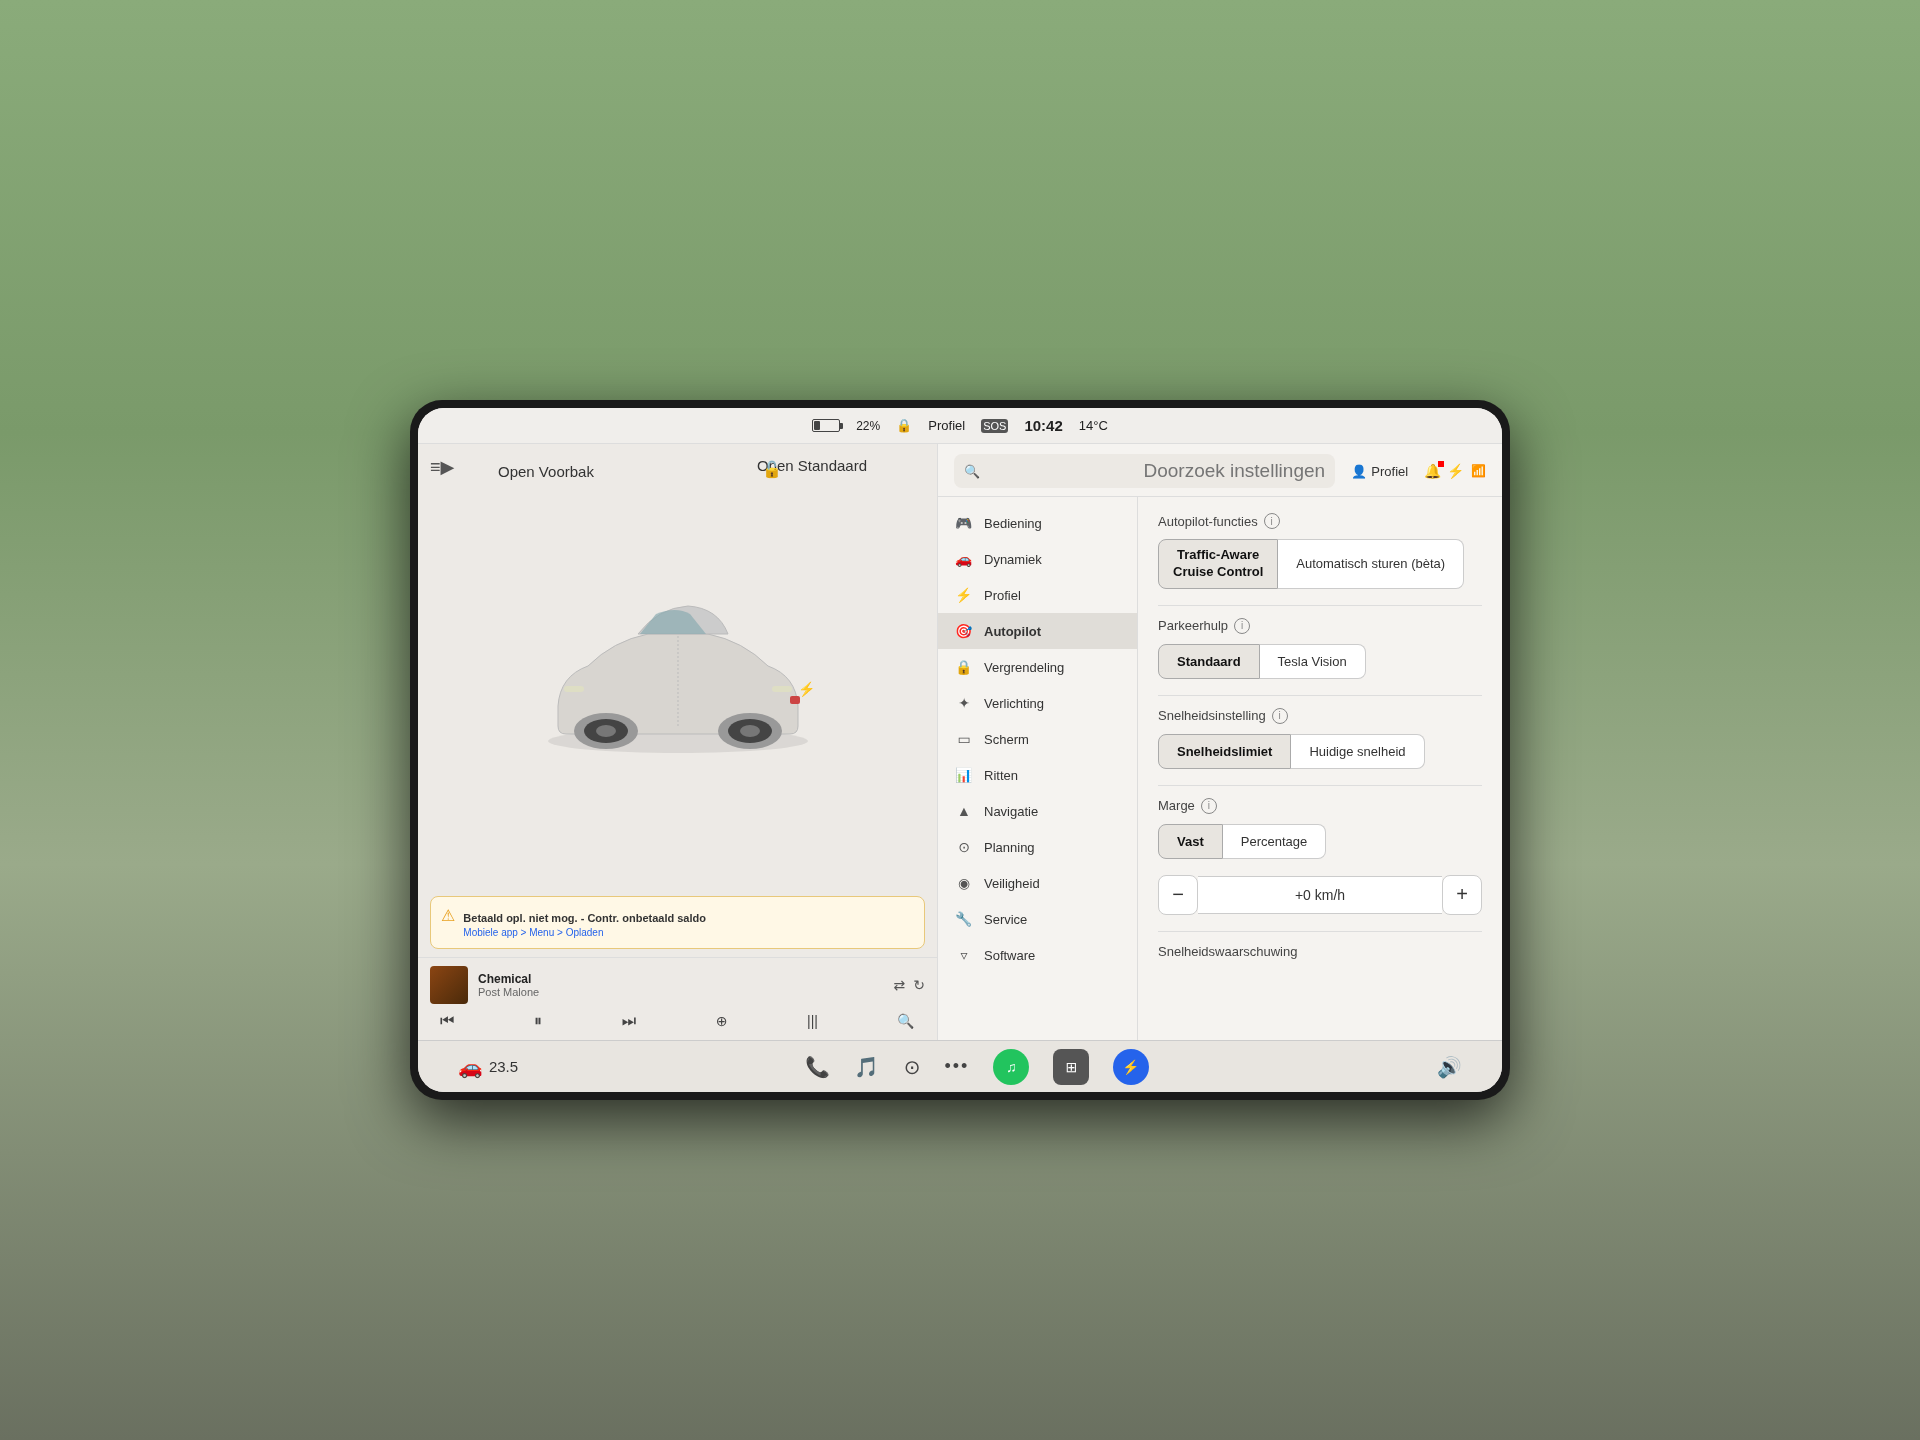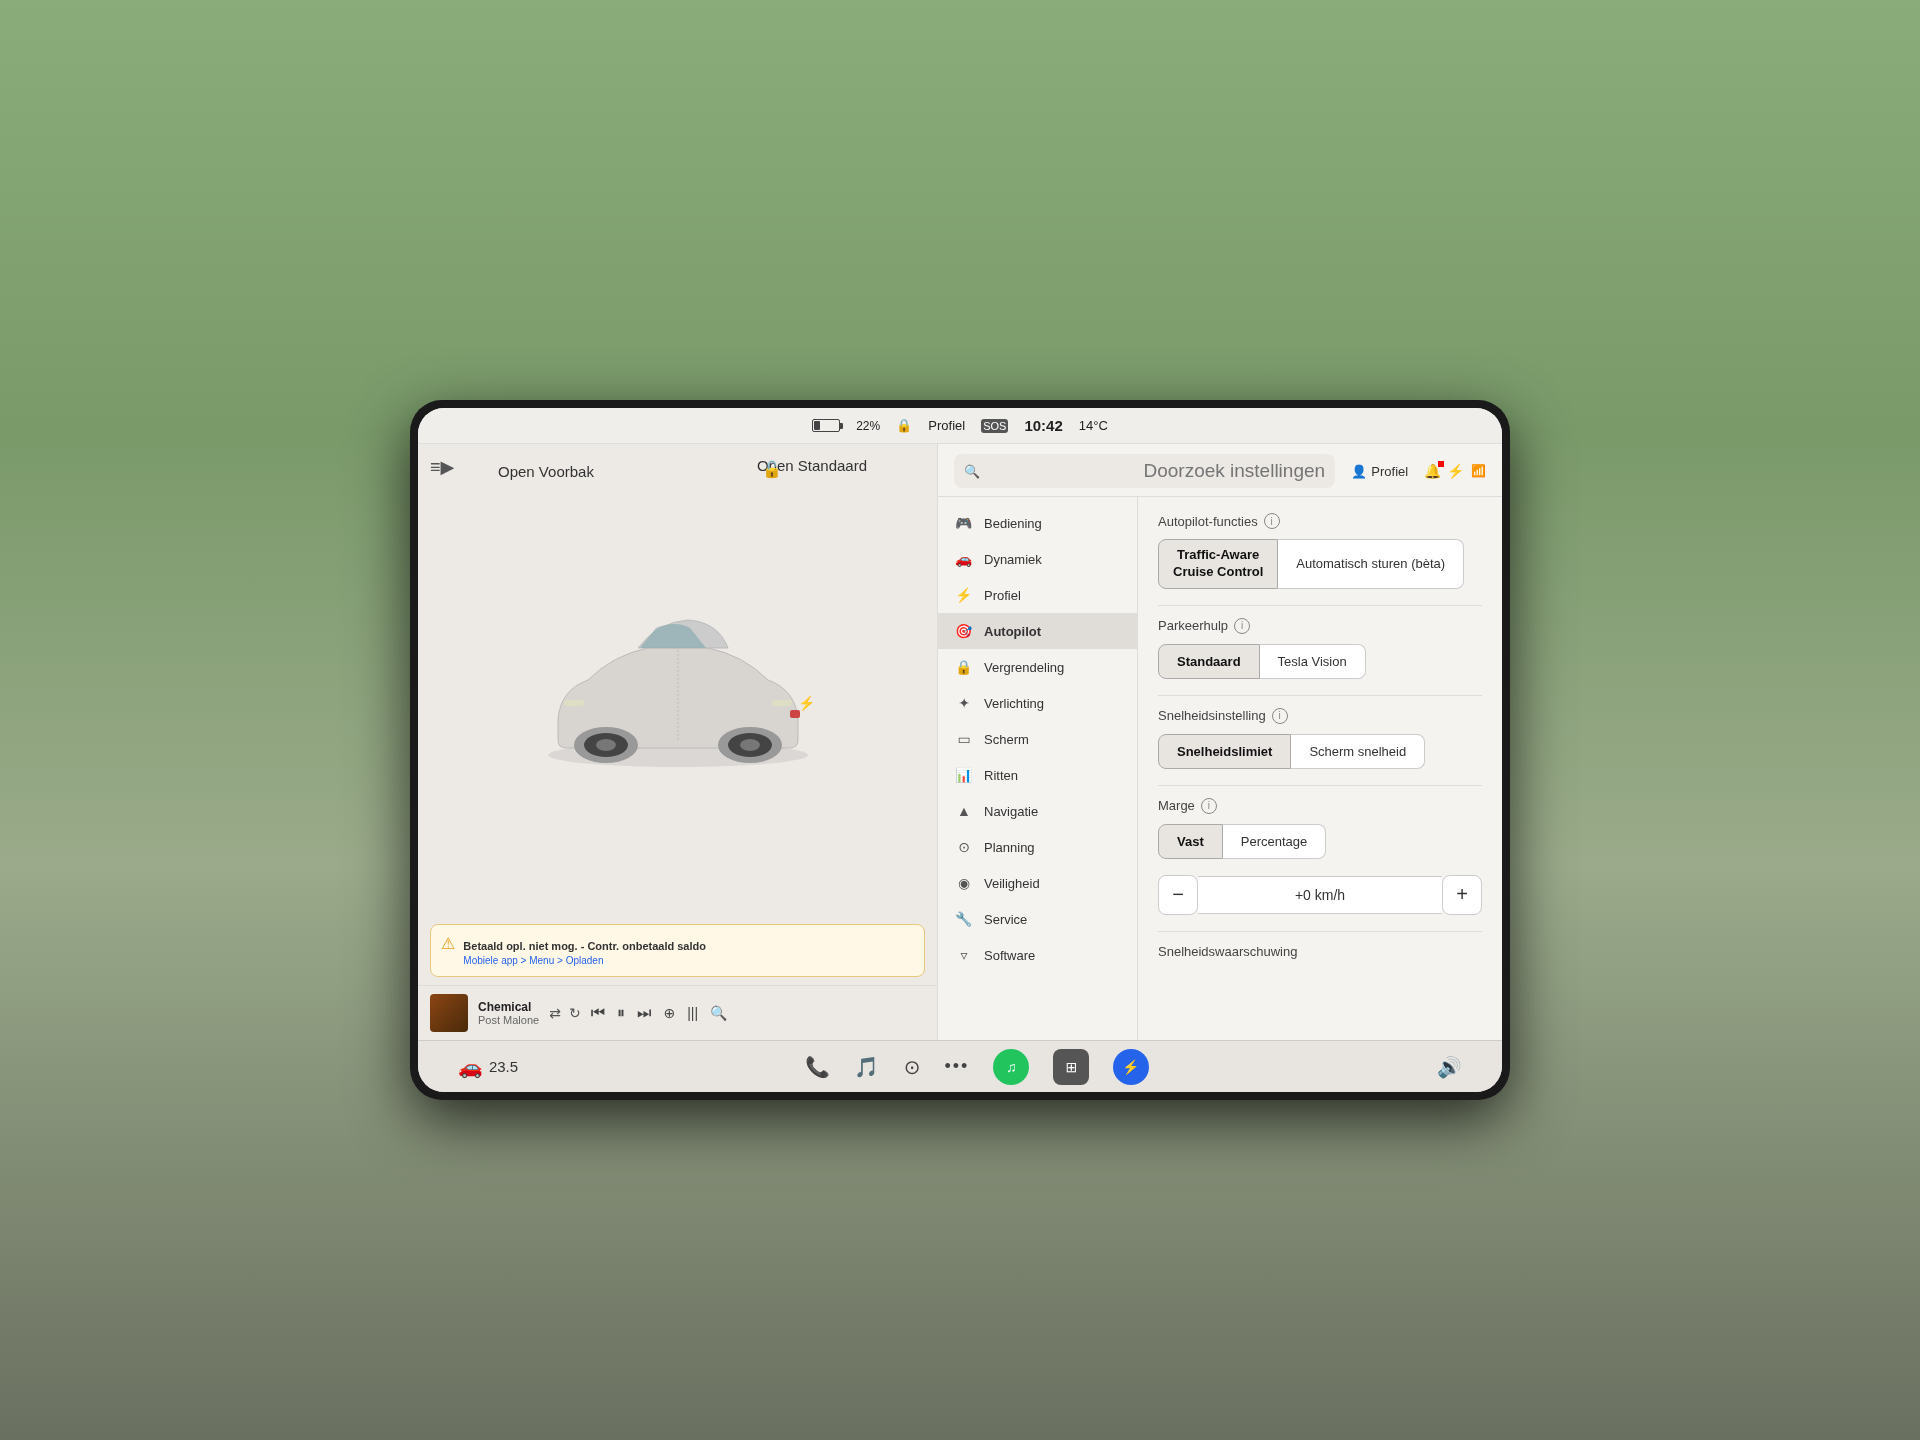--- a/index.html
+++ b/index.html
@@ -141,21 +141,22 @@
     .warning-icon { font-size: 16px; color: #e8a020; flex-shrink: 0; margin-top: 1px; }
     .warning-text-block { font-size: 10px; color: #333; line-height: 1.4; margin-top: 6px; }
     .warning-title { font-weight: 600; font-size: 11px; }
 
     
     .music-player {
       border-top: 1px solid #ddd;
       padding: 8px 12px;
       background: #edeae6;
       display: flex;
-      flex-direction: row;
+      flex-direction: column;
+      gap: 6px;
     }
     .music-info-row {
       display: flex;
       align-items: center;
       gap: 10px;
     }
     .album-art {
       width: 38px;
       height: 38px;
       background: linear-gradient(135deg, #8B4513, #4a2a0a);
@@ -555,21 +556,21 @@
             </div>
 
             <div class="divider"></div>
 
             <div class="settings-section-title">
               <span>Snelheidsinstelling</span>
               <span class="info-icon">i</span>
             </div>
             <div class="button-group">
               <button class="btn-option active">Snelheidslimiet</button>
-              <button class="btn-option">Scherm snelheid</button>
+              <button class="btn-option">Huidige snelheid</button>
             </div>
 
             <div class="divider"></div>
 
             <div class="settings-section-title">
               <span>Marge</span>
               <span class="info-icon">i</span>
             </div>
             <div class="button-group">
               <button class="btn-option active">Vast</button>

